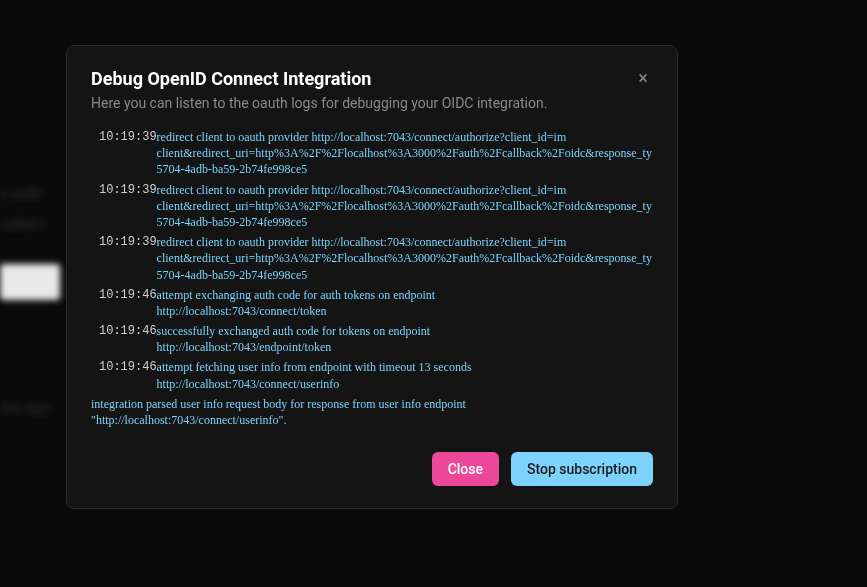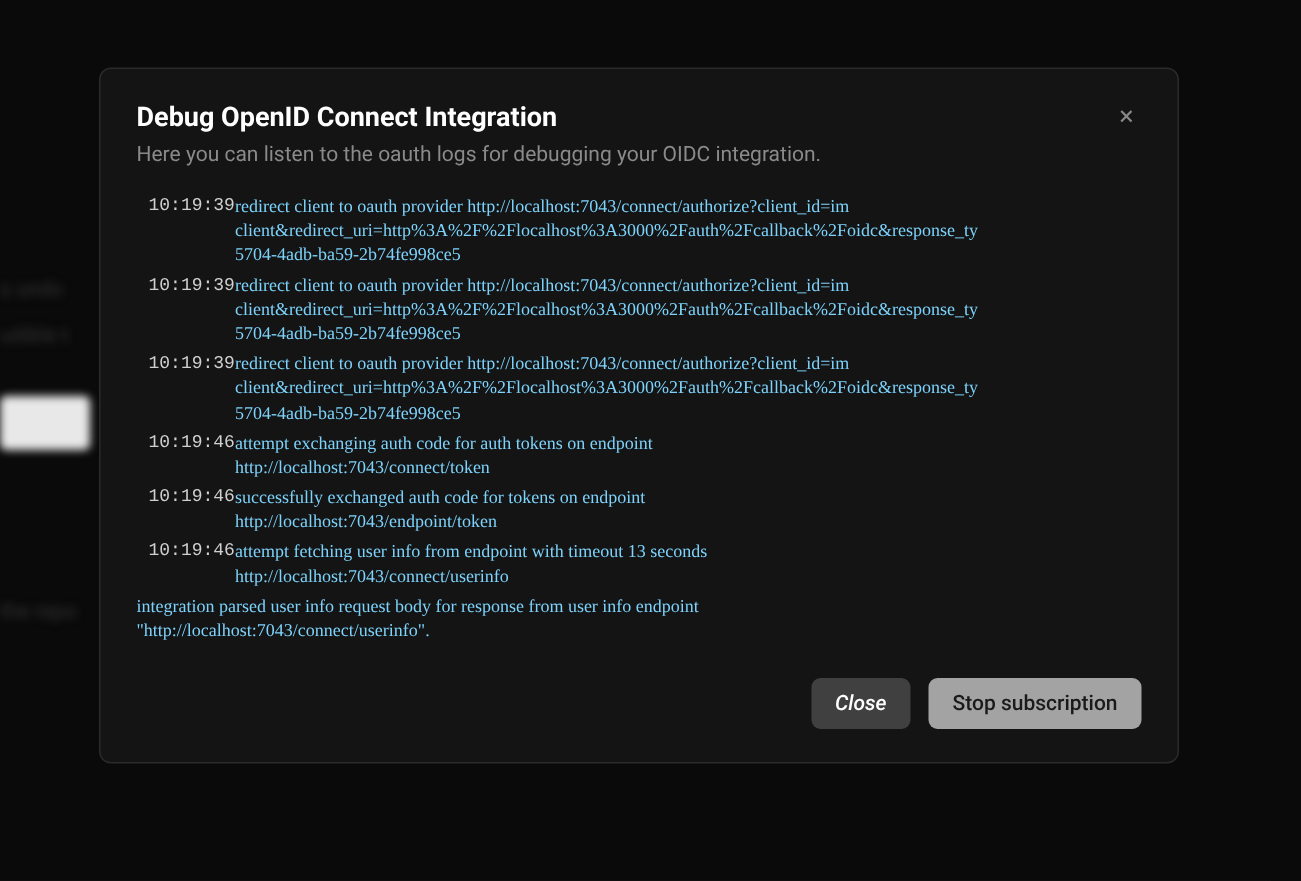--- a/index.html
+++ b/index.html
@@ -31,21 +31,21 @@
       width: 60px;
       height: 36px;
       background: #e8e8e8;
       border-radius: 4px;
       filter: blur(3px);
     }
     .modal {
       position: absolute;
       top: 45px;
       left: 66px;
-      width: 720px;
+      width: 612px;
       background: #141414;
       border: 1px solid #2a2a2a;
       border-radius: 8px;
       padding: 22px 24px;
     }
     .modal-header {
       position: relative;
       margin-bottom: 18px;
     }
     .modal-title {
@@ -103,26 +103,25 @@
     .btn {
       padding: 9px 16px;
       border-radius: 6px;
       font-size: 14px;
       font-weight: 500;
       border: none;
       cursor: pointer;
       font-family: inherit;
     }
     .btn-close {
-      background: #404040;
+      background: #ec4899;
       color: #ffffff;
-      font-style: italic;
     }
     .btn-stop {
-      background: #a3a3a3;
+      background: #7dd3fc;
       color: #1a1a1a;
     }
   </style>
 </head>
 <body>
 
 <div class="bg-blur bg-text-1">s undo</div>
 <div class="bg-blur bg-text-2">udible t</div>
 <div class="bg-button"></div>
 <div class="bg-blur bg-text-3">the repo</div>

